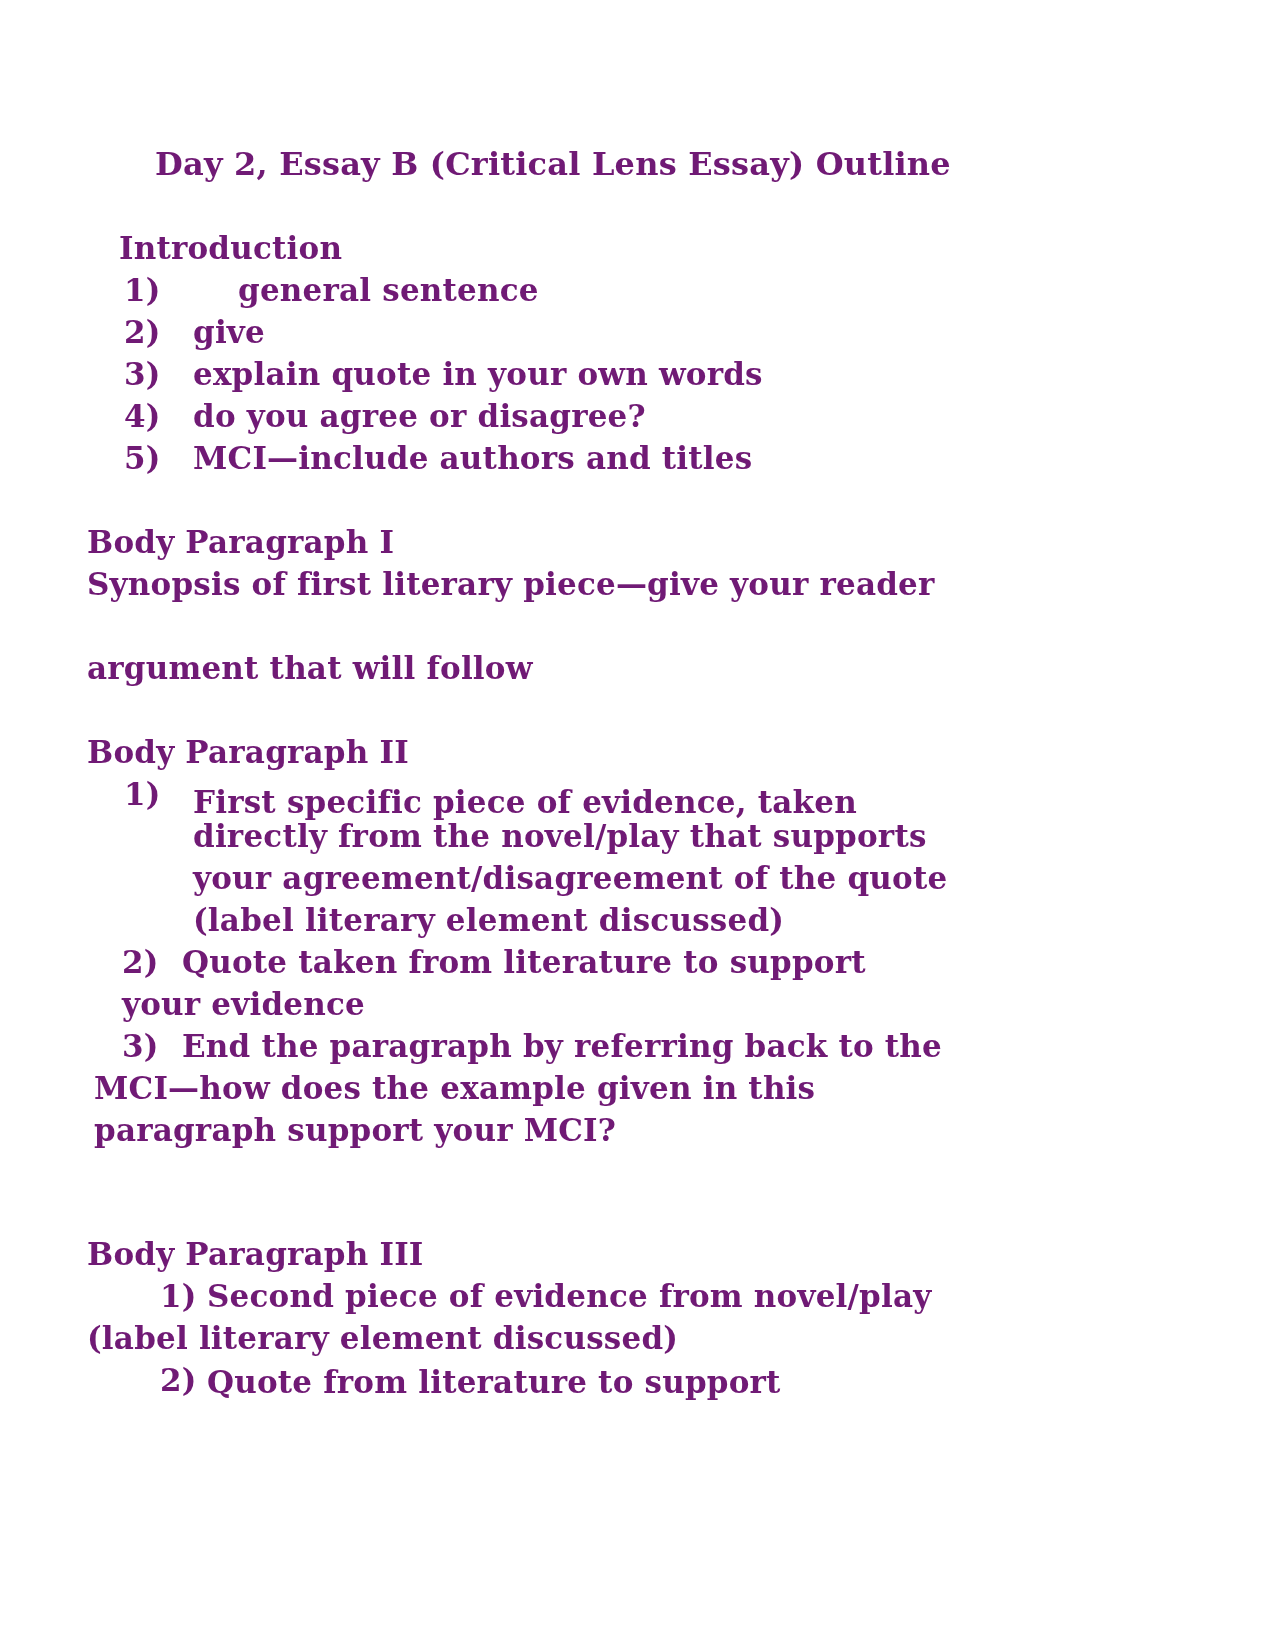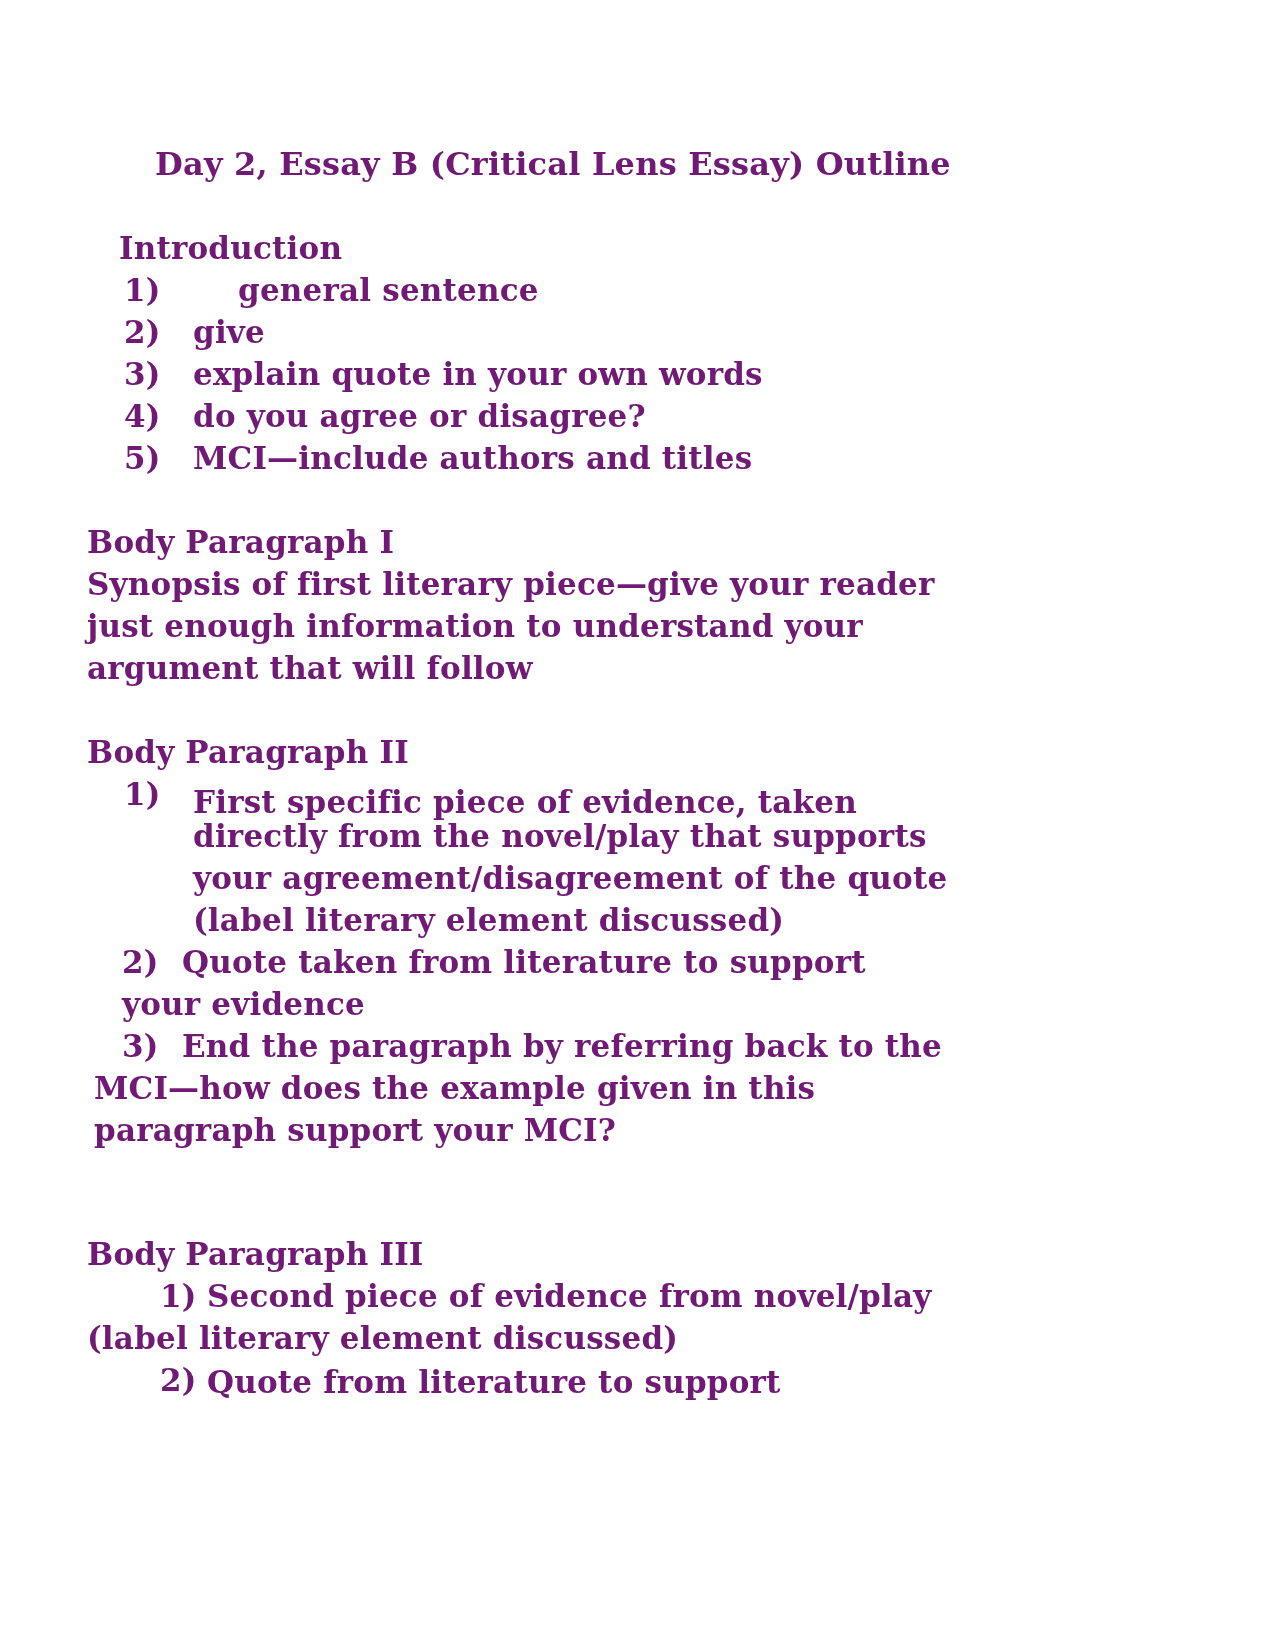--- a/index.html
+++ b/index.html
@@ -36,21 +36,20 @@
   <div class="line" style="left:193px; top:353px;">explain quote in your own words</div>
 
   <div class="line" style="left:124px; top:395px;">4)</div>
   <div class="line" style="left:193px; top:395px;">do you agree or disagree?</div>
 
   <div class="line" style="left:124px; top:437px;">5)</div>
   <div class="line" style="left:193px; top:437px;">MCI—include authors and titles</div>
 
   <div class="line" style="left:87px; top:521px;">Body Paragraph I</div>
   <div class="line" style="left:87px; top:563px;">Synopsis of first literary piece—give your reader</div>
-  <div class="line" style="left:87px; top:605px;">just enough information to understand your</div>
   <div class="line" style="left:87px; top:647px;">argument that will follow</div>
 
   <div class="line" style="left:87px; top:731px;">Body Paragraph II</div>
 
   <div class="line" style="left:124px; top:773px;">1)</div>
   <div class="line" style="left:193px; top:773px;margin-top:8px;">First specific piece of evidence, taken</div>
   <div class="line" style="left:193px; top:815px;">directly from the novel/play that supports</div>
   <div class="line" style="left:193px; top:857px;">your agreement/disagreement of the quote</div>
   <div class="line" style="left:193px; top:899px;">(label literary element discussed)</div>
 

